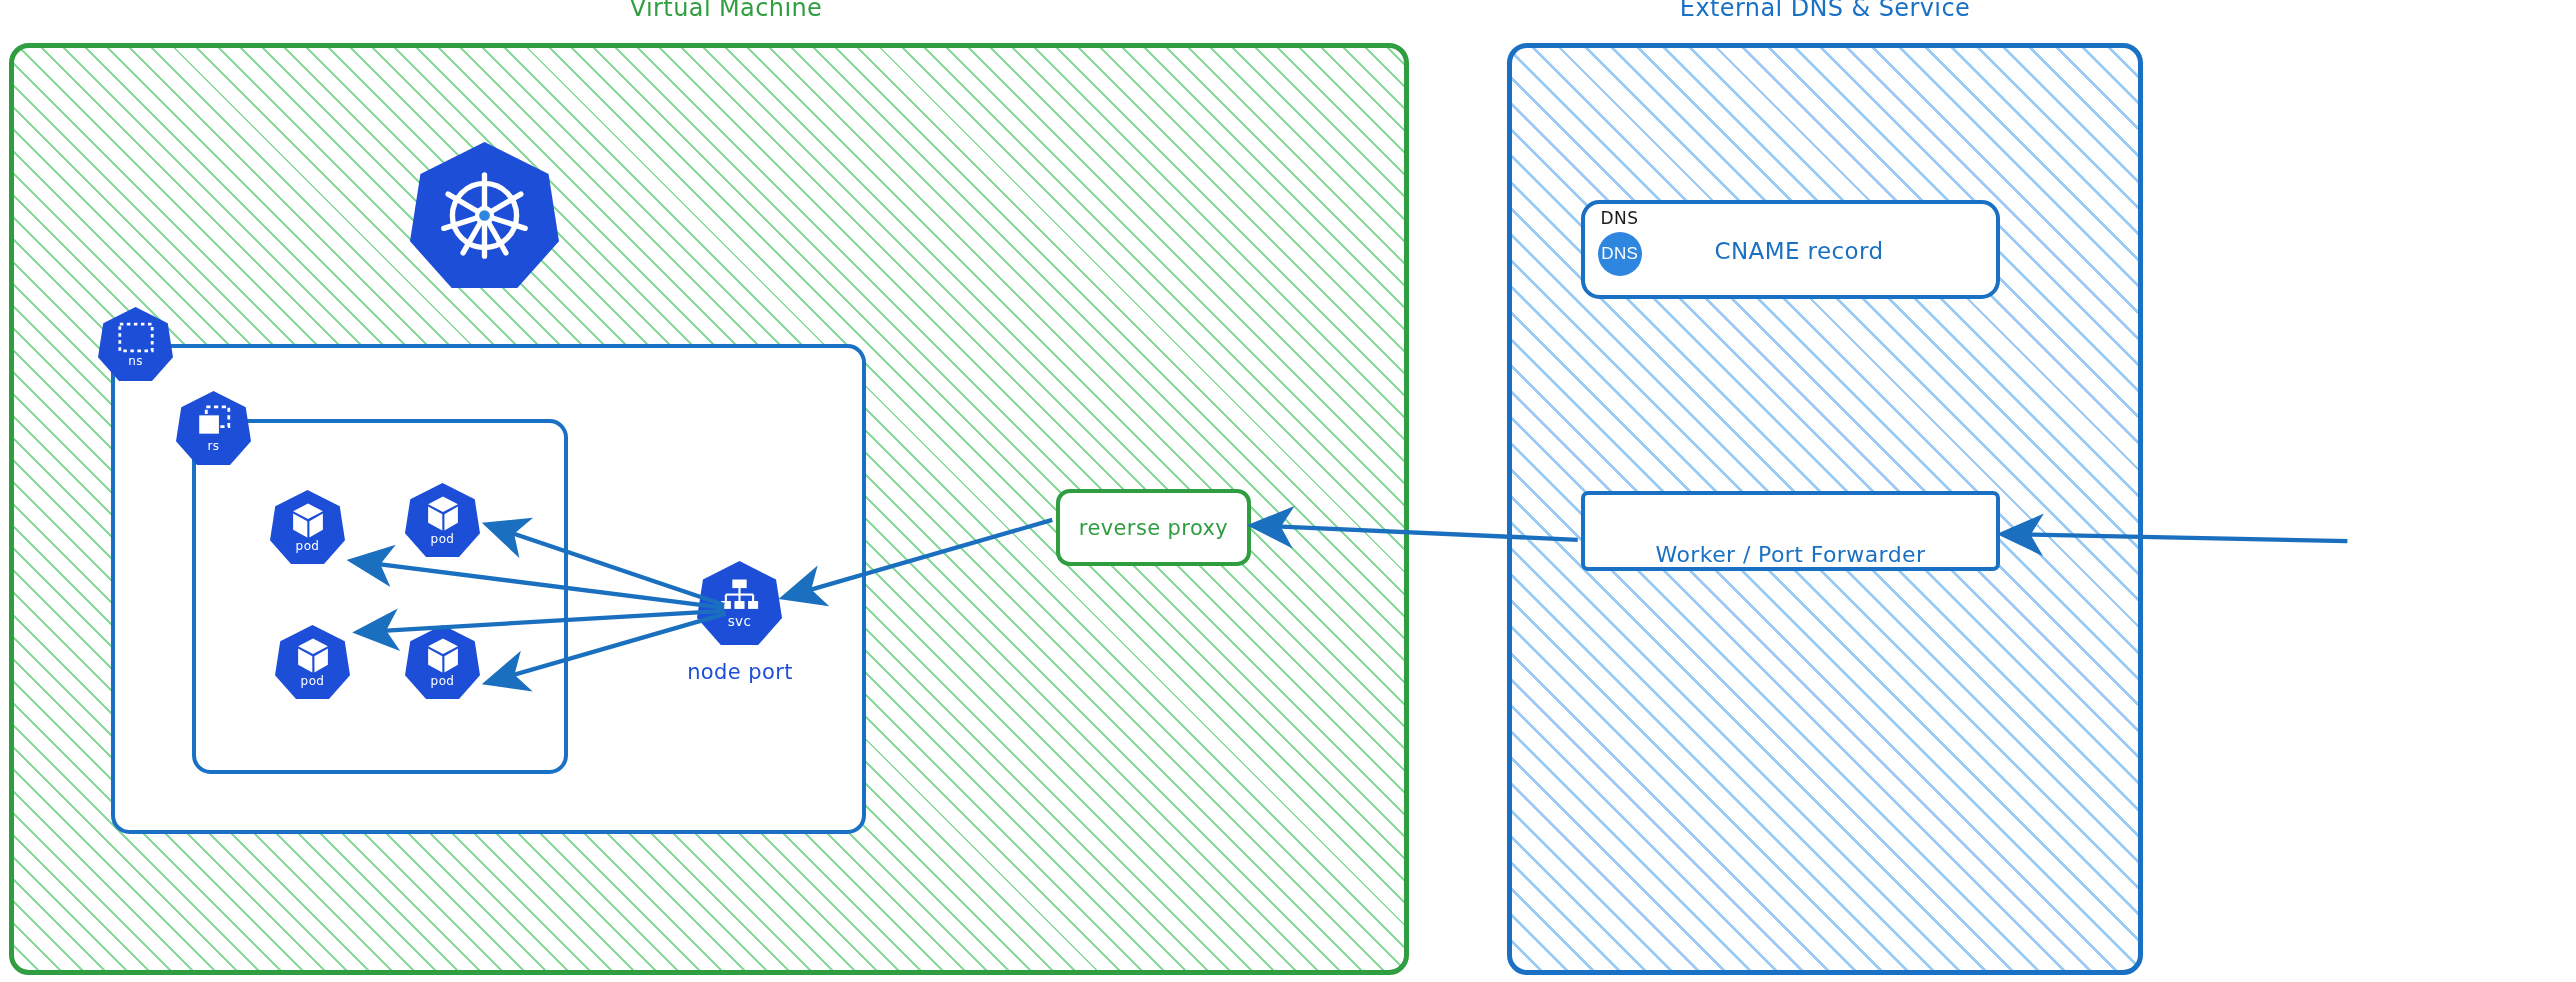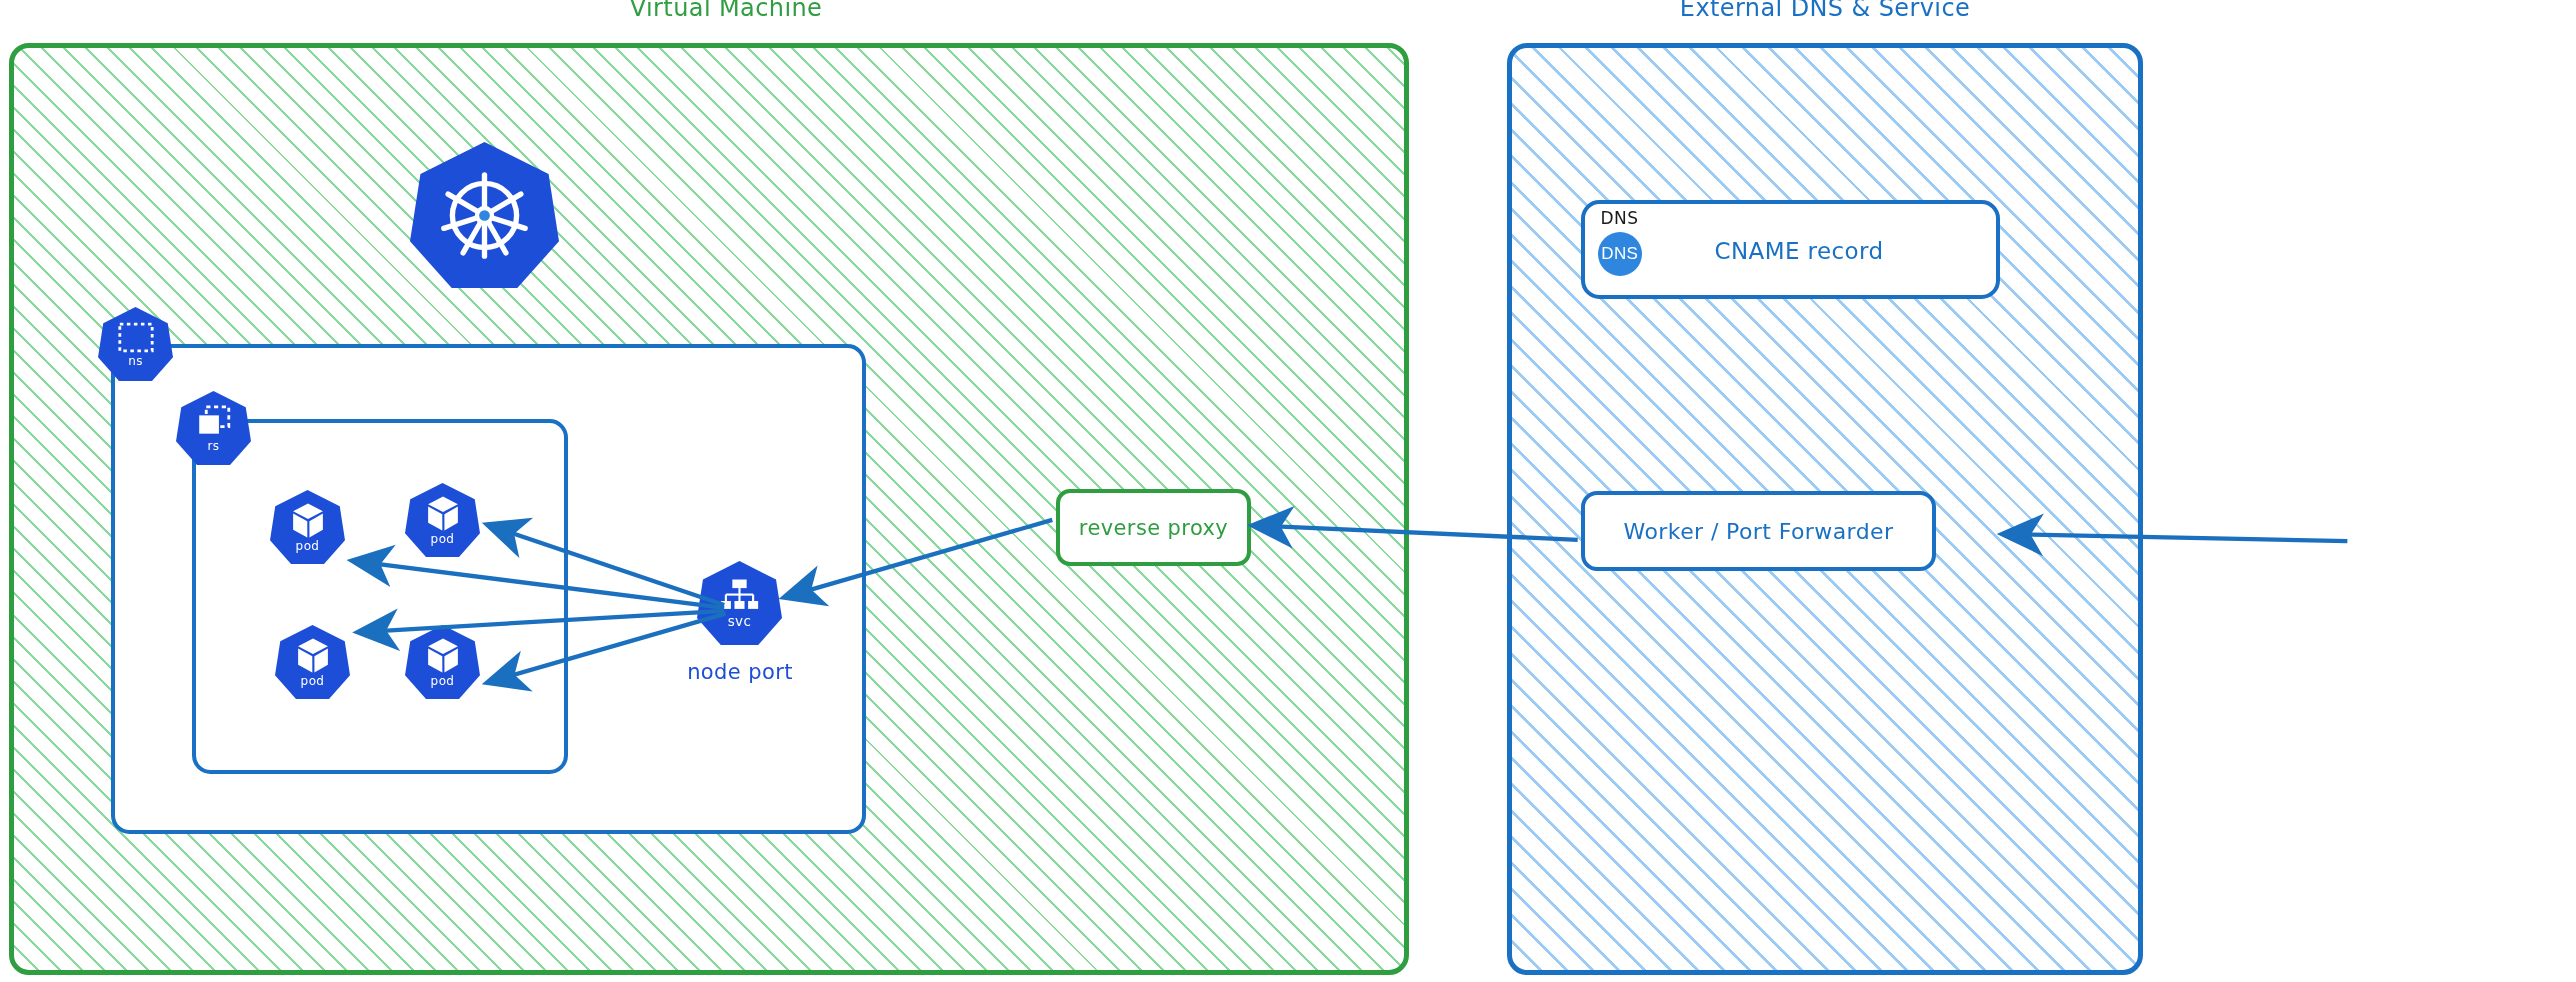--- a/index.html
+++ b/index.html
@@ -169,24 +169,25 @@
     top: 200px;
     width: 419px;
     height: 99px;
     border: 4.3px solid #1a71c4;
     border-radius: 18.5px;
     display: block;
   }
   .box-worker {
     left: 1581px;
     top: 491px;
-    width: 355px;
+    width: 419px;
     height: 80px;
     border: 4.3px solid #1a71c4;
-    border-radius: 16px;
+    border-radius: 7px;
+    align-items: flex-end;
   }
   .box-worker .box-label {
     color: #1a71c4;
     font-size: 22px;
     white-space: nowrap;
   }
   .box-ci {
     left: 2350px;
     top: 442px;
     width: 194px;

